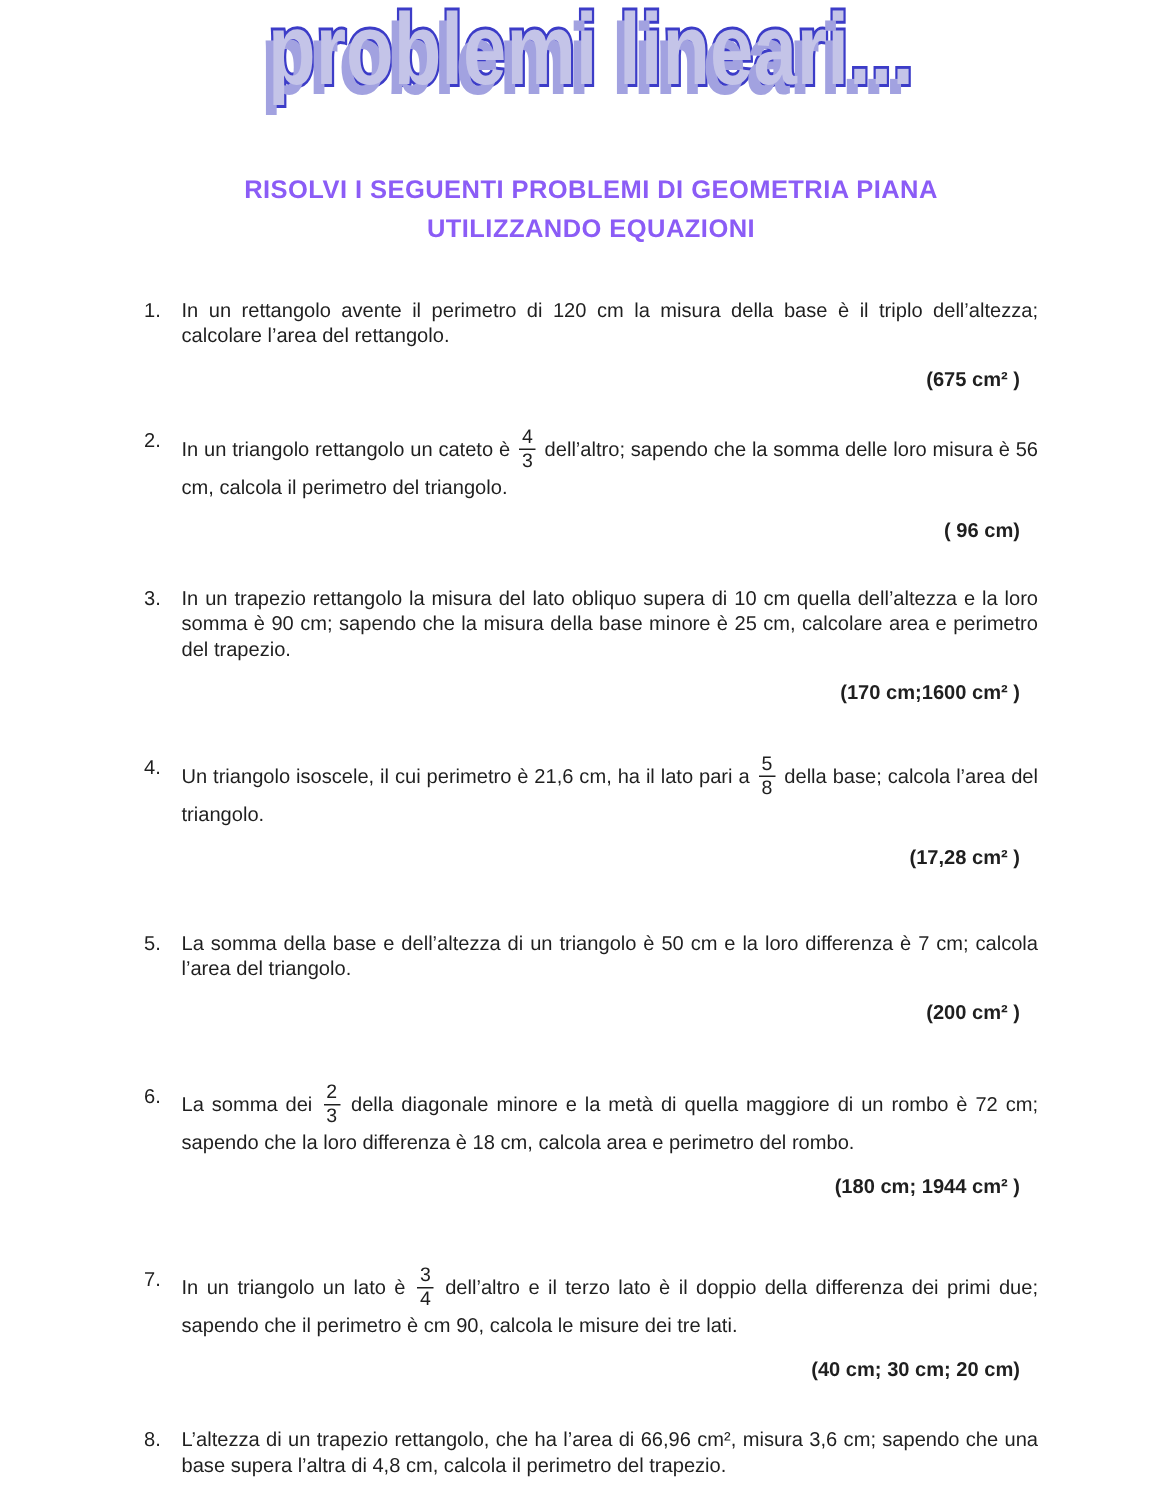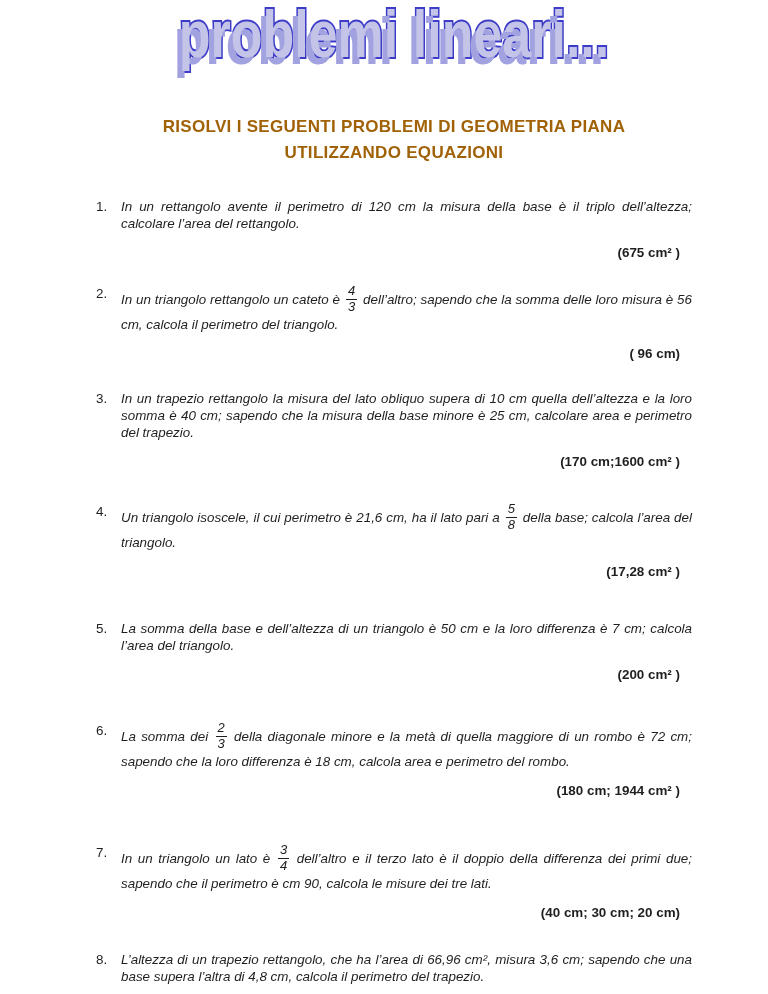--- a/index.html
+++ b/index.html
@@ -38,21 +38,21 @@
     text-shadow: -5px 5px 0 var(--title-shadow, #a2a2e0);
     white-space: nowrap;
   }
   .subtitle {
     margin: 22px 0 0 0;
     text-align: center;
     font-size: 17px;
     font-weight: bold;
     letter-spacing: 0.3px;
     line-height: 1.5;
-    color: #a16207;
+    color: #8b5cf6;
   }
   
   .problems {
     list-style: none;
     margin: 33px 0 0 0;
     padding: 0;
     font-size: 13.4px;
     line-height: 17px;
   }
   .problem {
@@ -62,21 +62,20 @@
     flex: 0 0 25px;
     width: 25px;
   }
   .problem .content {
     flex: 1;
     min-width: 0;
   }
   .problem .text {
     margin: 0;
     text-align: justify;
-    font-style: italic;
   }
   .problem .answer {
     margin: 12px;
     text-align: right;
     font-weight: bold;
   }
   
   .problem:nth-child(1) { margin-bottom: 12px; }
   .problem:nth-child(2) { margin-bottom: 16px; }
   .problem:nth-child(3) { margin-bottom: 21px; }
@@ -130,21 +129,21 @@
               <span class="fn">4</span>
               <span class="fd">3</span>
             </span> dell’altro; sapendo che la somma delle loro misura è 56 cm, calcola il perimetro del triangolo.</p>
       <p class="answer">( 96 cm)</p>
     </div>
   </li>
 
   <li class="problem">
     <span class="num">3.</span>
     <div class="content">
-      <p class="text">In un trapezio rettangolo la misura del lato obliquo supera di 10 cm quella dell’altezza e la loro somma è 40 cm; sapendo che la misura della base minore è 25 cm, calcolare area e perimetro del trapezio.</p>
+      <p class="text">In un trapezio rettangolo la misura del lato obliquo supera di 10 cm quella dell’altezza e la loro somma è 90 cm; sapendo che la misura della base minore è 25 cm, calcolare area e perimetro del trapezio.</p>
       <p class="answer">(170 cm;1600 cm² )</p>
     </div>
   </li>
 
   <li class="problem">
     <span class="num">4.</span>
     <div class="content">
       <p class="text">Un triangolo isoscele, il cui perimetro è 21,6 cm, ha il lato pari a <span class="frac">
               <span class="fn">5</span>
               <span class="fd">8</span>

